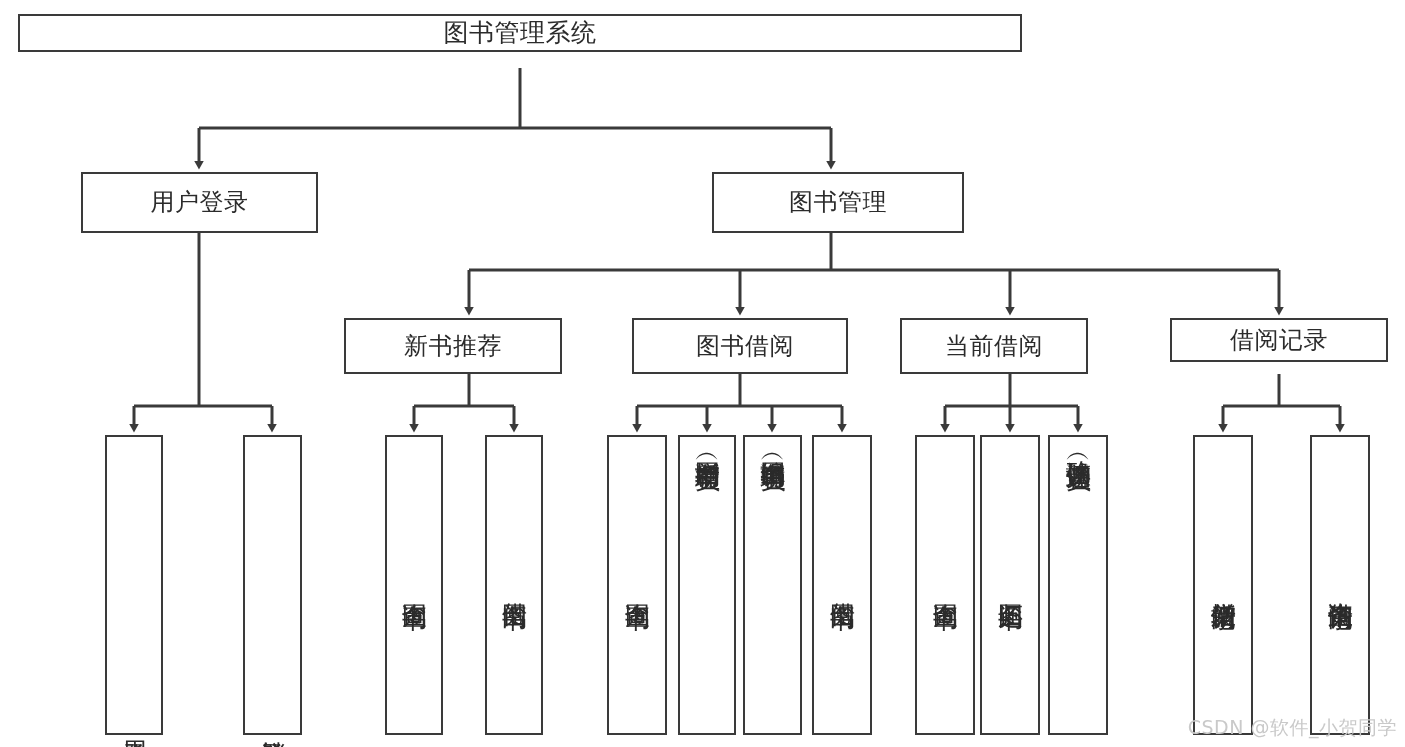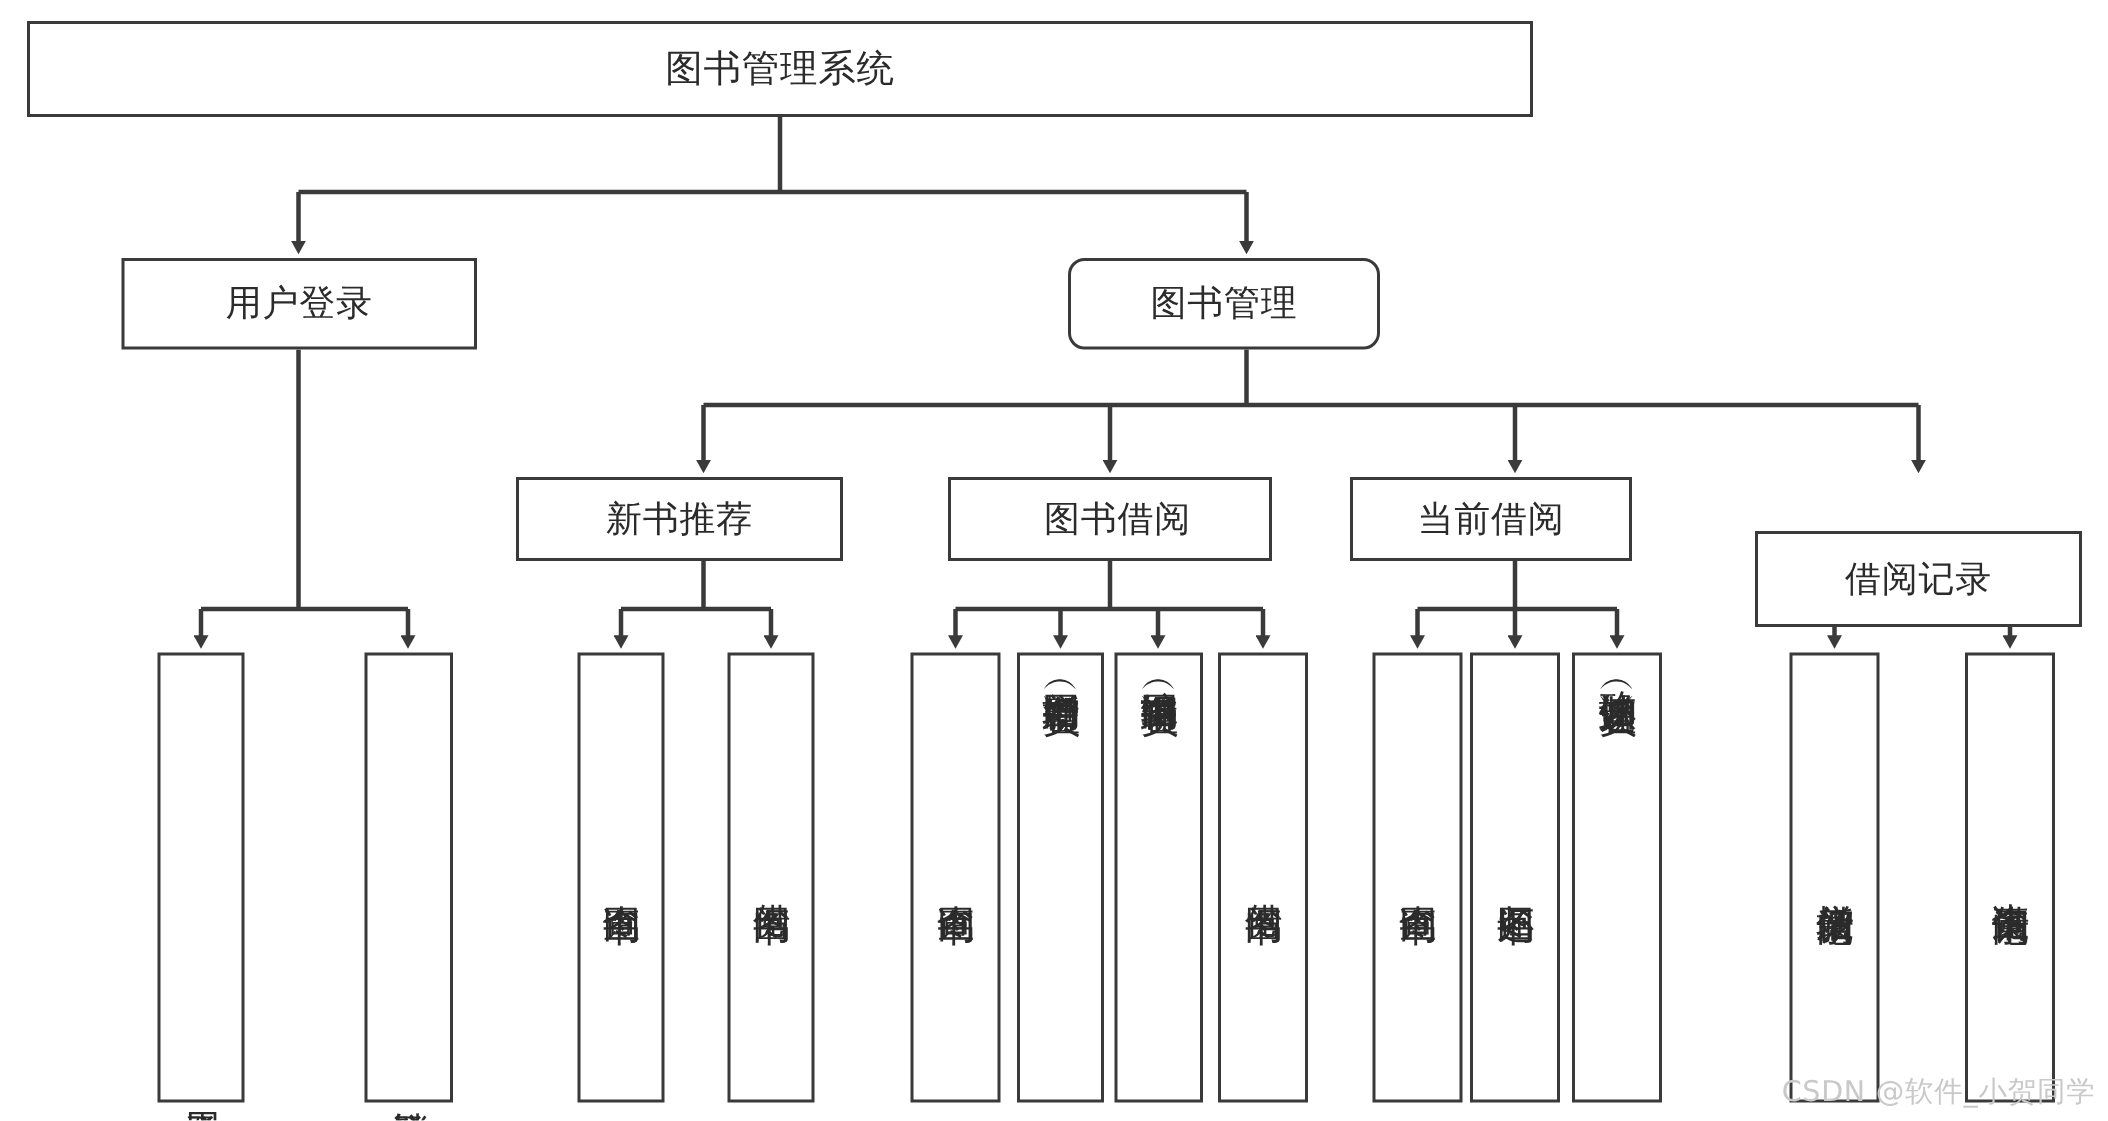--- a/index.html
+++ b/index.html
@@ -134,45 +134,45 @@
       <path d="M1010,406 L1010,425" marker-end="url(#arrowhead)"></path>
       <path d="M1078,406 L1078,425" marker-end="url(#arrowhead)"></path>
 
       <path d="M1279,374 L1279,406"></path>
       <path d="M1223,406 L1340,406"></path>
       <path d="M1223,406 L1223,425" marker-end="url(#arrowhead)"></path>
       <path d="M1340,406 L1340,425" marker-end="url(#arrowhead)"></path>
     </g>
   </svg>
 
-  <div class="node horiz" id="node-root" style="left:18px; top:14px; width:1004px; height:64px;">
+  <div class="node horiz" id="node-root" style="left:18px; top:14px; width:1004px; height:38px;">
     <span class="node-label">图书管理系统</span>
   </div>
 
   <div class="node horiz" style="left:81px; top:172px; width:237px; height:61px;">
     <span class="node-label">用户登录</span>
   </div>
 
-  <div class="node horiz" style="left:712px; top:172px; width:208px; height:61px;border-radius:11px;">
+  <div class="node horiz" style="left:712px; top:172px; width:252px; height:61px;">
     <span class="node-label">图书管理</span>
   </div>
 
   <div class="node horiz" style="left:344px; top:318px; width:218px; height:56px;">
     <span class="node-label">新书推荐</span>
   </div>
 
   <div class="node horiz" style="left:632px; top:318px; width:216px; height:56px;padding-left:10px;">
     <span class="node-label">图书借阅</span>
   </div>
 
   <div class="node horiz" style="left:900px; top:318px; width:188px; height:56px;">
     <span class="node-label">当前借阅</span>
   </div>
 
-  <div class="node horiz" style="left:1170px; top:318px; width:218px; height:64px;margin-top:36px;">
+  <div class="node horiz" style="left:1170px; top:318px; width:218px; height:44px;">
     <span class="node-label">借阅记录</span>
   </div>
 
   <div class="node vert align-bottom" style="left:105px; top:435px; width:58px; height:300px;">
     <span class="node-label">用户登录</span>
   </div>
 
   <div class="node vert align-bottom" style="left:243px; top:435px; width:59px; height:300px;">
     <span class="node-label">注销登录</span>
   </div>

